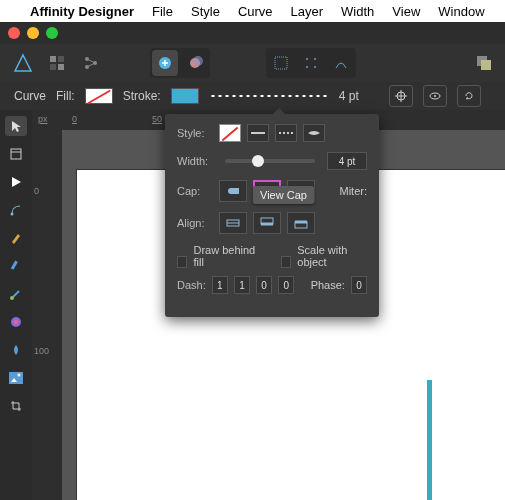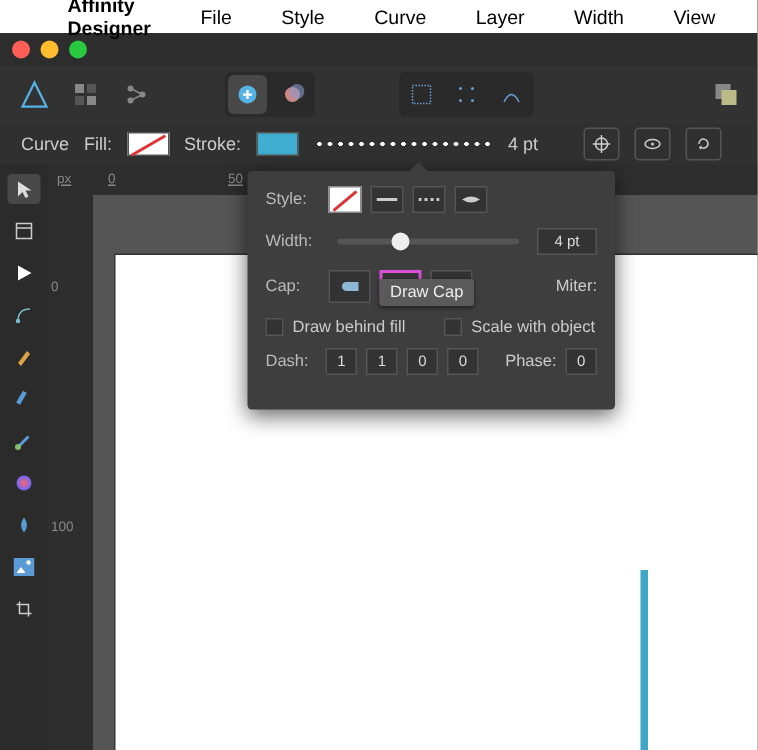--- a/index.html
+++ b/index.html
@@ -1,19 +1,19 @@
 <!DOCTYPE html>
 <html><head>
 <meta charset="utf-8">
 <style>
   * { box-sizing: border-box; margin: 0; padding: 0; font-family: -apple-system, "Helvetica Neue", Arial, sans-serif; }
   body { background: #1a1a1a; width: 505px; height: 500px; overflow: hidden; position: relative; color: #ccc; font-size: 11px; }
 
   
-  .mac-menubar { height: 22px; background: #fff; color: #000; display: flex; align-items: center; padding: 0 12px; font-size: 13px; gap: 33px; }
+  .mac-menubar { height: 22px; background: #fff; color: #000; display: flex; align-items: center; padding: 0 12px; font-size: 13px; gap: 18px; }
   .mac-menubar .apple { font-size: 14px; }
   .mac-menubar .appname { font-weight: 700; }
   .mac-menubar span { cursor: default; }
 
   
   .titlebar { height: 22px; background: #2d2d2d; display: flex; align-items: center; padding: 0 8px; gap: 7px; }
   .traffic { width: 12px; height: 12px; border-radius: 50%; }
   .tr-close { background: #ff5f57; }
   .tr-min { background: #febc2e; }
   .tr-max { background: #28c840; }
@@ -46,21 +46,21 @@
   .ruler-top { height:20px; background:#2e2e2e; position:relative; color:#888; font-size:9px;}
   .ruler-top .tick { position:absolute; top:4px;text-decoration:underline; }
   .ruler-left { position:absolute; left:0; top:20px; bottom:0; width:30px; background:#2e2e2e; color:#888; font-size:9px;}
   .ruler-left .tick { position:absolute; left:2px; transform: translateY(-4px);}
   .canvas { position:absolute; left:45px; top:60px; width:430px; height:380px; background:#fff; box-shadow:0 0 0 1px #333;}
   
   
   .v-line { position:absolute; left:395px; top:270px; width:5px; height:185px; background:#3ea6c7; }
 
   
-  .popover { position:absolute; left:165px; top:114px; width:245px; background:#3e3e3e; border-radius:3px; box-shadow:0 4px 14px rgba(0,0,0,0.6); padding:10px 12px 12px; color:#ccc; font-size:11px; z-index:10;}
+  .popover { position:absolute; left:165px; top:114px; width:214px; background:#3e3e3e; border-radius:3px; box-shadow:0 4px 14px rgba(0,0,0,0.6); padding:10px 12px 12px; color:#ccc; font-size:11px; z-index:10;}
   .popover::before { content:""; position:absolute; top:-6px; left:108px; width:0; height:0; border-left:6px solid transparent; border-right:6px solid transparent; border-bottom:6px solid #3e3e3e;}
   .pop-row { display:flex; align-items:center; margin-bottom:10px; gap:6px;}
   .pop-row .label { width:36px; color:#bbb;}
   .style-btn { width:22px; height:18px; background:#333; border:1px solid #555; display:flex; align-items:center; justify-content:center;}
   .style-btn.none { background:#fff; position:relative; border-color:#888;}
   .style-btn.none::after{content:"";position:absolute;left:0;right:0;top:50%;border-top:2px solid #d33;transform:rotate(-40deg);}
   .slider { flex:1; height:4px; background:#555; border-radius:2px; position:relative; margin:0 6px;}
   .slider-thumb { position:absolute; left:30%; top:-4px; width:12px; height:12px; background:#eee; border-radius:50%;}
   .num-input { width:40px; height:18px; background:#333; border:1px solid #555; color:#ddd; display:flex; align-items:center; justify-content:center; font-size:10px;}
   .cap-btn { width:28px; height:22px; background:#333; border:1px solid #555; display:flex; align-items:center; justify-content:center; color:#8fb8d6;}
@@ -326,31 +326,52 @@
       </div>
     <div class="cap-btn">
         <svg width="16" height="12">
           <rect x="2" y="3" width="12" height="6" fill="#8fb8d6"></rect>
           <line x1="6" y1="1" x2="6" y2="11" stroke="#333"></line>
         </svg>
       </div>
     <div style="flex:1"></div>
     <span>Miter:</span>
   </div>
+  <div class="pop-row">
+    <span class="label">Align:</span>
+    <div class="cap-btn">
+        <svg width="14" height="12">
+          <rect x="1" y="3" width="12" height="6" fill="none" stroke="#8fb8d6"></rect>
+          <line x1="1" y1="6" x2="13" y2="6" stroke="#8fb8d6"></line>
+        </svg>
+      </div>
+    <div class="cap-btn">
+        <svg width="14" height="12">
+          <rect x="1" y="1" width="12" height="6" fill="none" stroke="#8fb8d6"></rect>
+          <line x1="1" y1="7" x2="13" y2="7" stroke="#8fb8d6" stroke-width="3"></line>
+        </svg>
+      </div>
+    <div class="cap-btn">
+        <svg width="14" height="12">
+          <rect x="1" y="5" width="12" height="6" fill="none" stroke="#8fb8d6"></rect>
+          <line x1="1" y1="5" x2="13" y2="5" stroke="#8fb8d6" stroke-width="3"></line>
+        </svg>
+      </div>
+  </div>
   <div class="check-row">
     <div class="checkbox"></div>
     <span>Draw behind fill</span>
     <div style="width:14px"></div>
     <div class="checkbox"></div>
     <span>Scale with object</span>
   </div>
   <div class="pop-row" style="margin-bottom:11px">
     <span class="label">Dash:</span>
     <div class="dash-input">1</div>
     <div class="dash-input">1</div>
     <div class="dash-input">0</div>
     <div class="dash-input">0</div>
     <div style="width:6px"></div>
     <span>Phase:</span>
     <div class="dash-input">0</div>
   </div>
-  <div class="tooltip">Draw Cap</div>
+  <div class="tooltip">View Cap</div>
 </div>
 
 </body></html>

